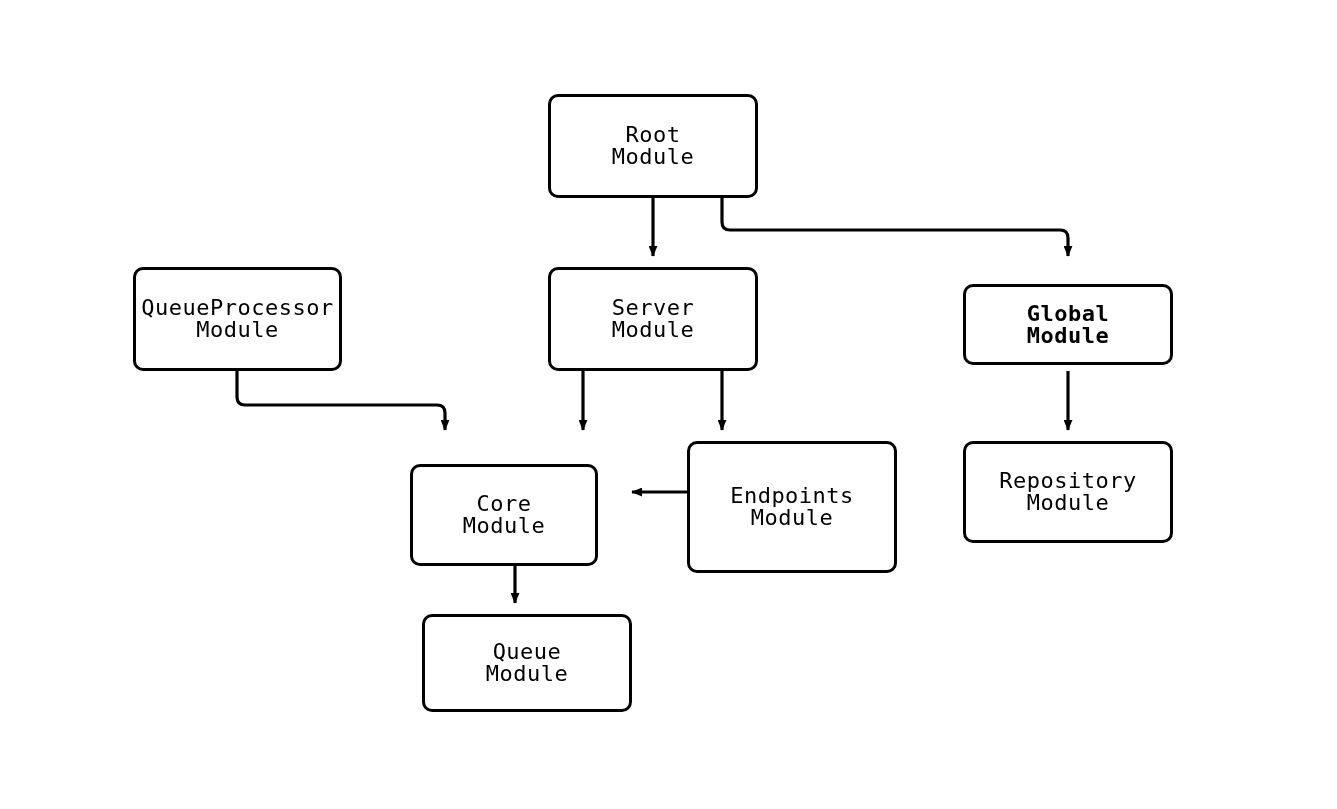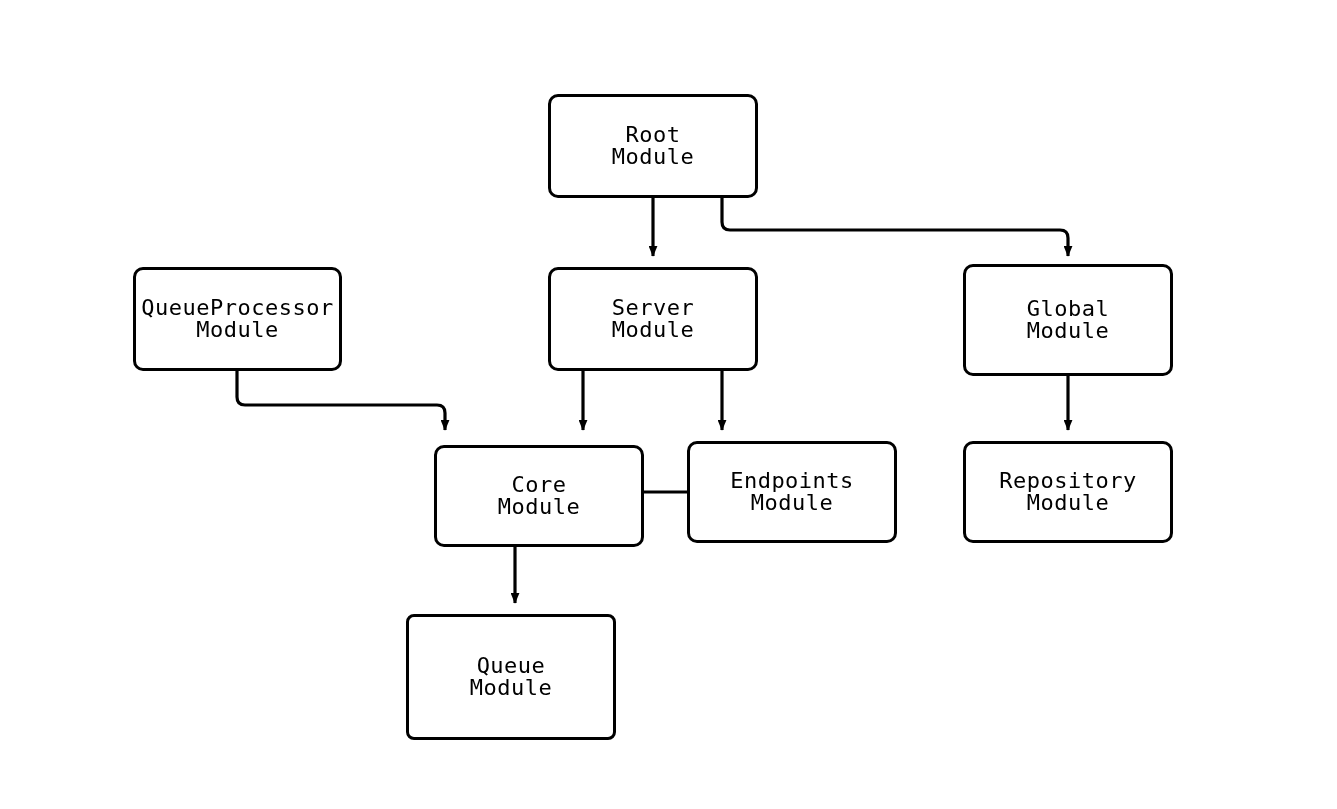--- a/index.html
+++ b/index.html
@@ -86,38 +86,38 @@
   <div class="node" style="left:133px; top:267px; width:209px; height:104px;justify-content:center;">
     <div class="node-line">QueueProcessor</div>
     <div class="node-line">Module</div>
   </div>
 
   <div class="node" style="left:548px; top:267px; width:210px; height:104px;align-items:center;">
     <div class="node-line">Server</div>
     <div class="node-line">Module</div>
   </div>
 
-  <div class="node" style="left:963px; top:264px; width:210px; height:112px;">
+  <div class="node" style="left:963px; top:284px; width:210px; height:81px;font-weight:bold;">
     <div class="node-line">Global</div>
     <div class="node-line">Module</div>
   </div>
 
-  <div class="node" style="left:410px; top:445px; width:210px; height:102px;margin-left:24px;">
+  <div class="node" style="left:410px; top:464px; width:188px; height:102px;">
     <div class="node-line">Core</div>
     <div class="node-line">Module</div>
   </div>
 
-  <div class="node" style="left:687px; top:441px; width:210px; height:102px;">
+  <div class="node" style="left:687px; top:441px; width:210px; height:132px;">
     <div class="node-line">Endpoints</div>
     <div class="node-line">Module</div>
   </div>
 
   <div class="node" style="left:963px; top:441px; width:210px; height:102px;">
     <div class="node-line">Repository</div>
     <div class="node-line">Module</div>
   </div>
 
-  <div class="node" style="left:406px; top:614px; width:210px; height:126px;border-radius:8px;">
+  <div class="node" style="left:422px; top:614px; width:210px; height:98px;">
     <div class="node-line">Queue</div>
     <div class="node-line">Module</div>
   </div>
 
 </div>
 
 </body></html>

